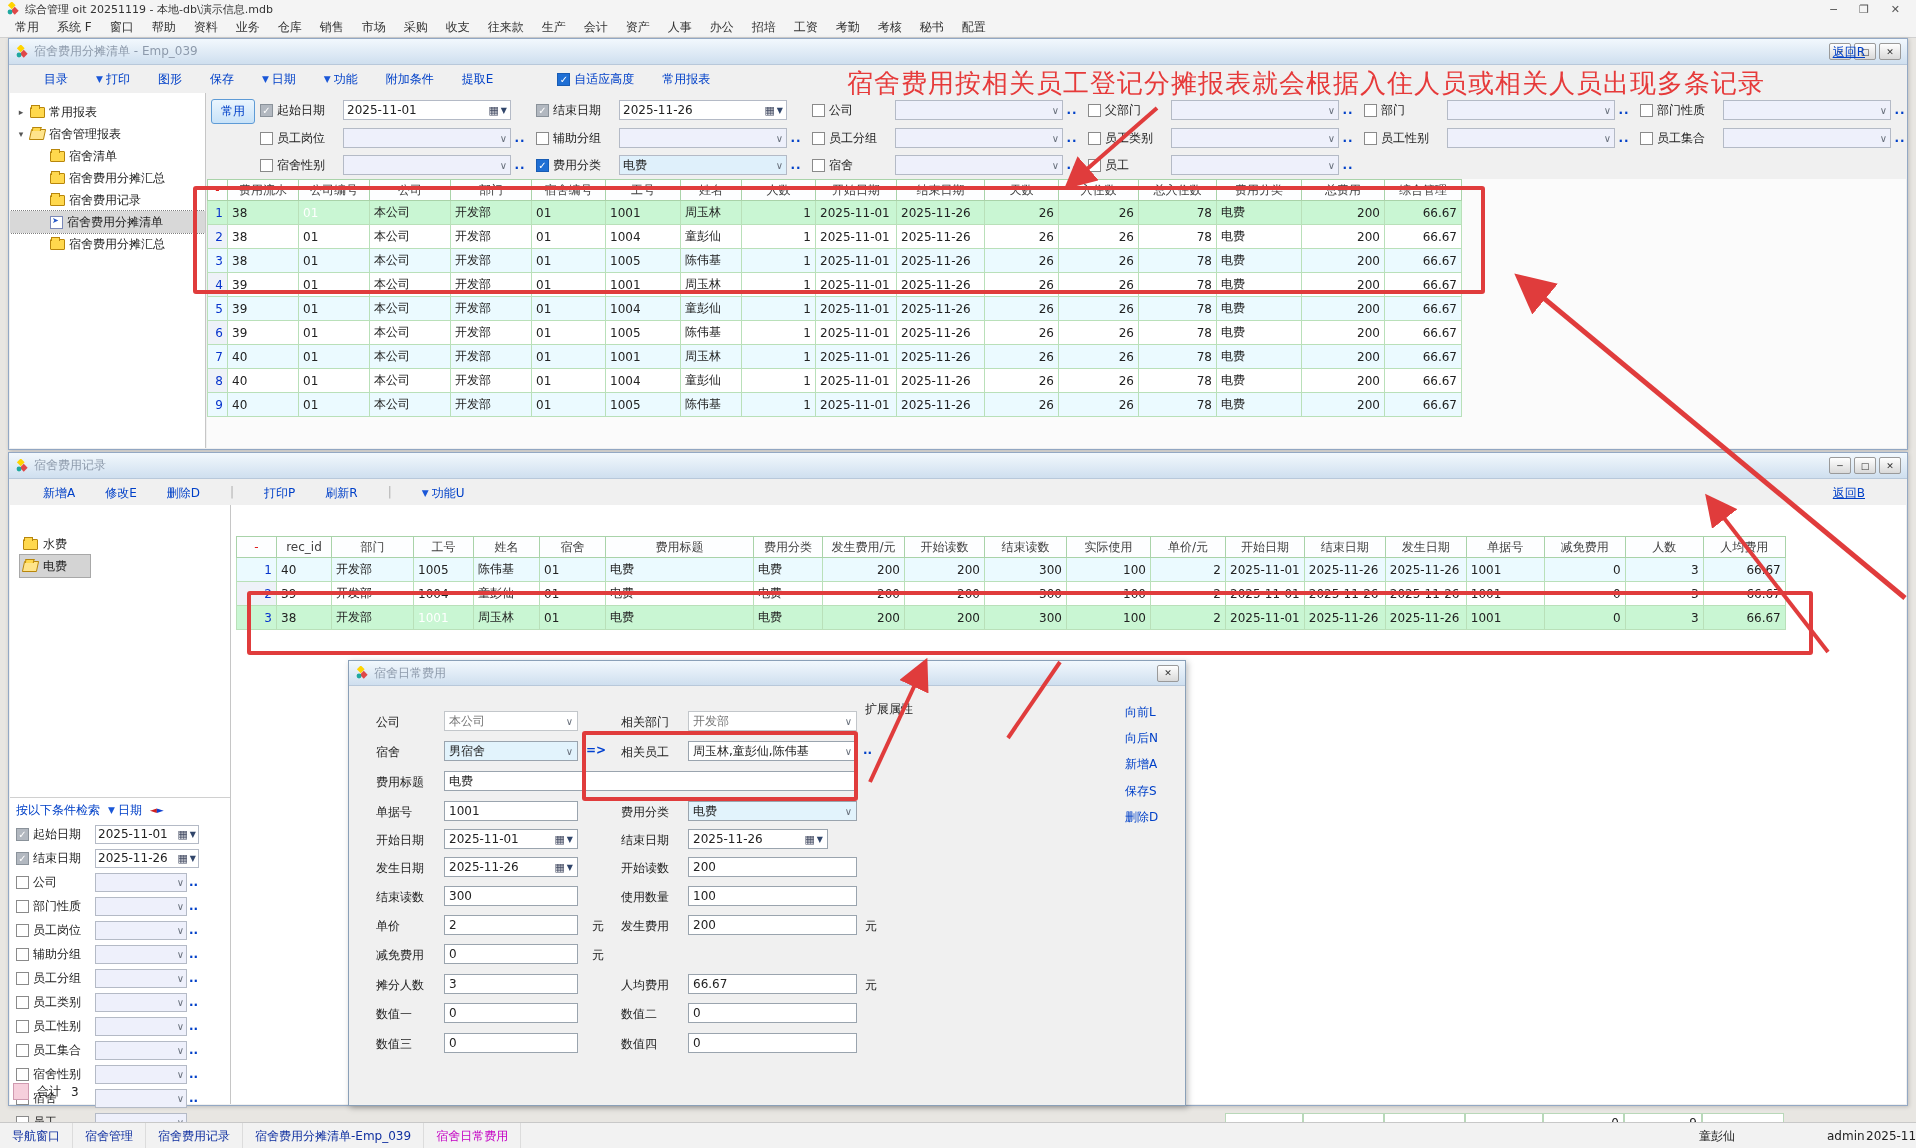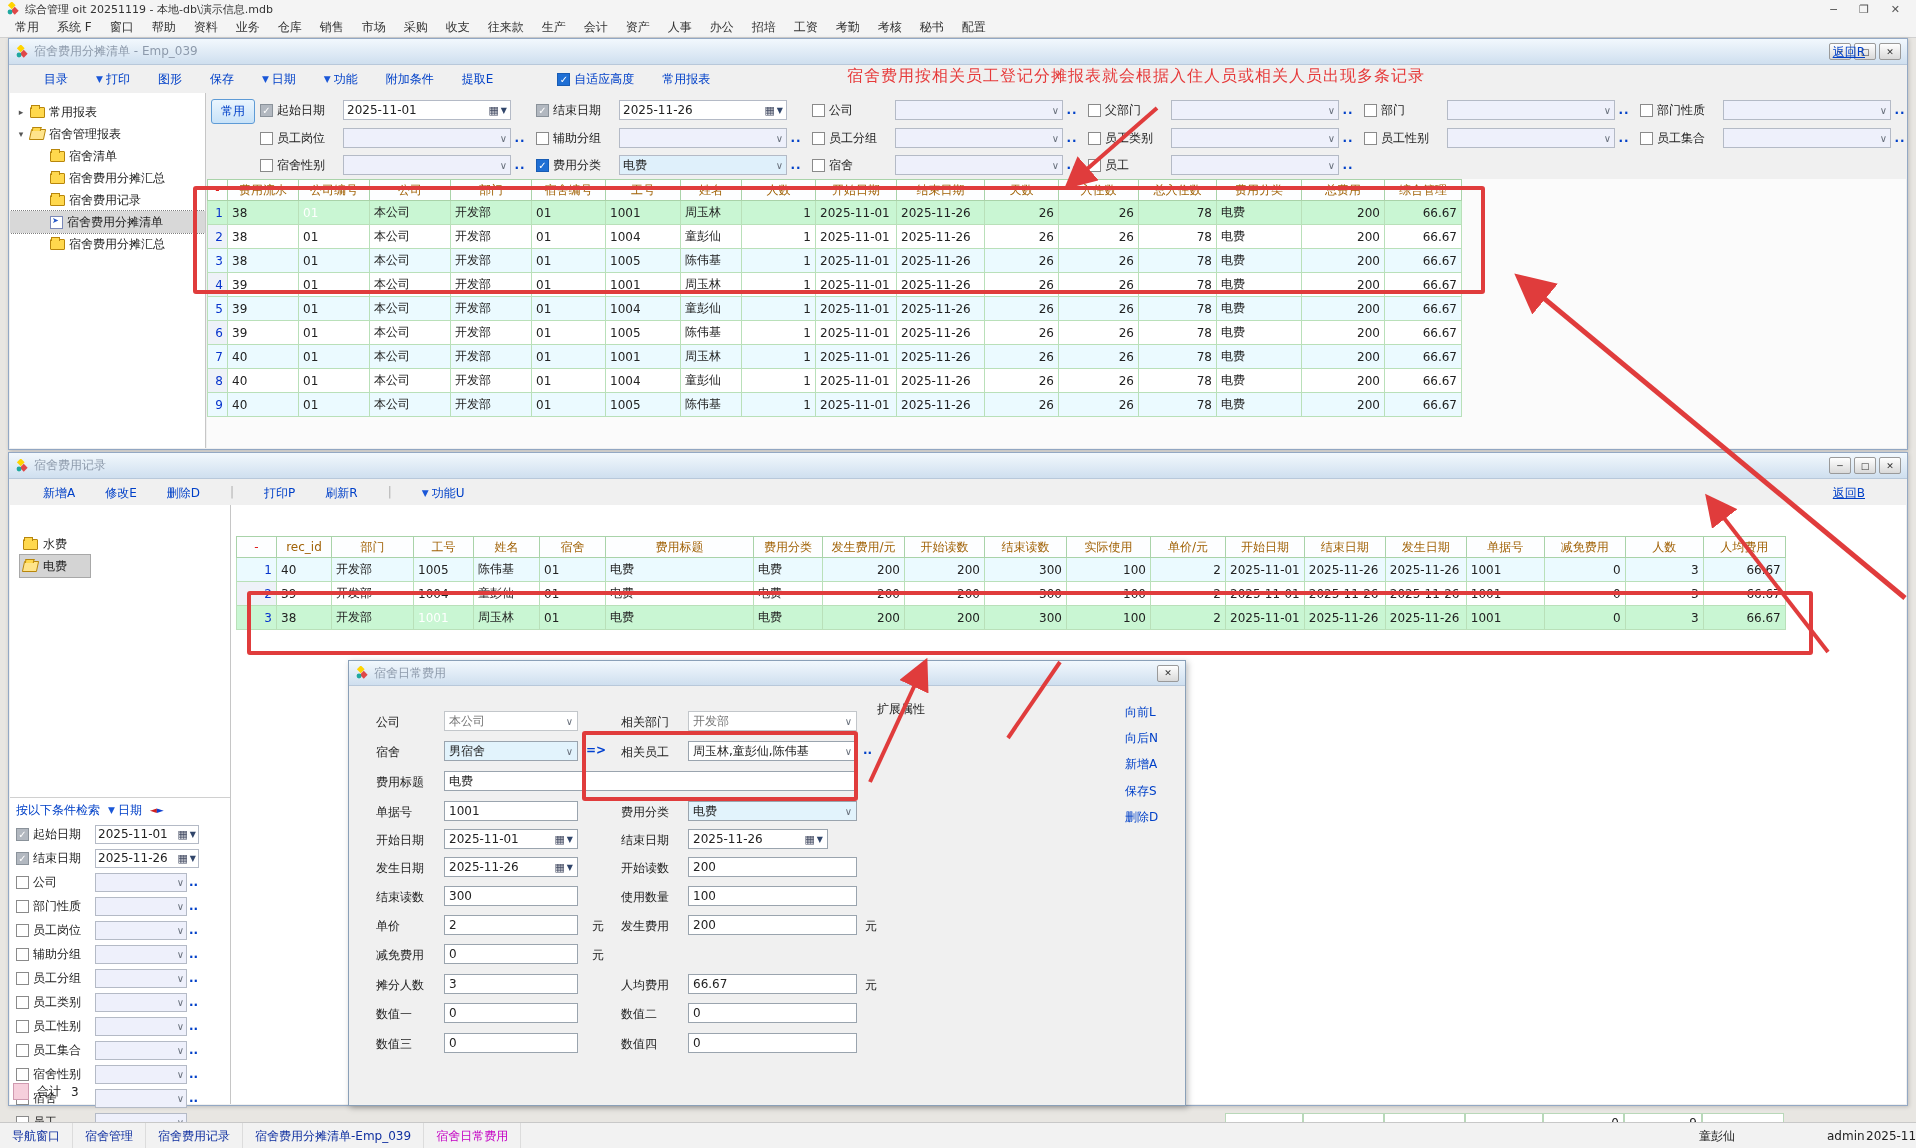--- a/index.html
+++ b/index.html
@@ -19,21 +19,21 @@
   .wbtns{margin-left:auto;display:flex;gap:3px}
   .wbtn{width:22px;height:17px;background:linear-gradient(#ffffff,#d9d9d9);border:1px solid #9a9a9a;border-radius:2px;font-size:9px;display:flex;align-items:center;justify-content:center;color:#333;cursor:default}
 
   
   .toolbar1{position:absolute;left:0;top:27px;right:0;height:26px;display:flex;align-items:center;gap:28px;padding-left:35px;background:#f0f0f0}
   .tlink{color:#0040c8;white-space:nowrap;display:flex;align-items:center;gap:3px;cursor:default}
   .barrow{color:#1a57d8;font-size:9px}
   .tsep{color:#b0b0b0}
   .ckitem{display:flex;align-items:center;gap:4px;color:#0040c8;white-space:nowrap}
   .ml{margin-left:36px}
-  .annot{position:absolute;left:838px;top:0px;font-size:16px;color:#e63a3a;white-space:nowrap;letter-spacing:1px}
+  .annot{position:absolute;left:838px;top:0px;font-size:26px;color:#e63a3a;white-space:nowrap;letter-spacing:1px}
   .backlink{position:absolute;right:42px;top:5px;color:#0040c8;text-decoration:underline}
 
   .cb{width:13px;height:13px;border:1px solid #8a8a8a;background:#fff;font-size:10px;line-height:11px;text-align:center;color:#fff;flex:0 0 auto}
   .cb.grey{background:#b2b8c0;border-color:#8a929a}
   .cb.blue{background:#1f6fd4;border-color:#185cb4}
 
   .tree1{position:absolute;left:1px;top:54px;width:196px;bottom:1px;background:#fff;border-right:1px solid #c6c6c6;padding-top:8px;overflow:hidden}
   .titem{height:22px;display:flex;align-items:center;gap:4px;white-space:nowrap;cursor:default}
   .titem.sel{background:#d8d8d8;outline:1px dotted #808080}
   .texp{width:10px;color:#555;font-size:9px;text-align:center}
@@ -52,21 +52,21 @@
   .fdd.date{background:#fff}
   .fdd.on{background:#dff0fb}
   .fval{flex:1;overflow:hidden;white-space:nowrap}
   .chev{color:#68707c;font-size:10px}
   .cal{color:#404860;font-size:11px}.dar{color:#30456a;font-size:8px;margin-left:2px}
   .fdots{width:18px;text-align:center;color:#0040c8;font-weight:bold;letter-spacing:1px}
 
   
   .gridwrap{position:absolute;background:#fbfbfb}
   table.grid{border-collapse:collapse;table-layout:fixed;background:#fff;font-size:12px}
-  .grid th{border:1px solid #a9d3a9;color:#a16207;font-weight:normal;height:21px;background:#fdfeff;overflow:hidden;white-space:nowrap;padding:0 2px}
+  .grid th{border:1px solid #a9d3a9;color:#404040;font-weight:normal;height:21px;background:#fdfeff;overflow:hidden;white-space:nowrap;padding:0 2px}
   .grid th.hdash{color:#e02020}
   .grid td{border:1px solid #b9e0b9;height:24px;padding:0 4px;overflow:hidden;white-space:nowrap;background:#fff}
   .grid tr.alt td{background:#ebfaff}
   .grid tr.cur td{background:#c9f6d3}
   .grid td.rnum{background:#eef2f8;color:#0633cc;text-align:right}
   .grid td.scell{background:#5b74e0;color:#fff}
 
   
   .toolbar2{position:absolute;left:0;top:27px;right:0;height:26px;display:flex;align-items:center;gap:30px;padding-left:34px;background:#f0f0f0}
   .swap{display:inline-flex;font-size:9px;line-height:9px}
@@ -95,21 +95,21 @@
   .l1{left:27px}.l2{left:272px}
   .dinp{position:absolute;top:0;height:20px;border:1px solid #9aa4ae;background:#fff;display:flex;align-items:center;padding:0 4px;overflow:hidden;white-space:nowrap}
   .i1{left:95px;width:134px}.i2{left:339px;width:169px}
   .wide{left:95px;width:413px}
   .dis{color:#777;border-color:#c2c6ca}
   .cyanbg{background:#e2f3fc}
   .dsuf1{position:absolute;left:243px;top:3px}
   .dsuf2{position:absolute;left:516px;top:3px}
   .assign{position:absolute;left:237px;top:2px;color:#0040d0;font-weight:bold}
   .ddots2{position:absolute;left:514px;top:2px;color:#0040c8;font-weight:bold}
-  .extlab{position:absolute;left:528px;top:40px}
+  .extlab{position:absolute;left:516px;top:40px}
   .dlgbtn{position:absolute;left:776px;color:#0040c8;white-space:nowrap;cursor:default}
   .dta{position:absolute;left:95px;top:0;width:413px;height:44px;border:1px solid #9aa4ae;background:#fff}
 
   
   .rbox{position:absolute;border:4px solid #e03c3c;border-radius:3px;z-index:60;pointer-events:none}
   .arrows{position:absolute;left:0;top:0;z-index:61;pointer-events:none}
 
   
   .taskbar{position:absolute;left:0;bottom:0;width:100%;height:26px;background:#f2f2f2;border-top:1px solid #c8c8c8;z-index:70}
   .tbitem{position:relative;display:inline-flex;align-items:center;height:26px;padding:0 12px;border-right:1px solid #dcdcdc;color:#1030a0;white-space:nowrap}

